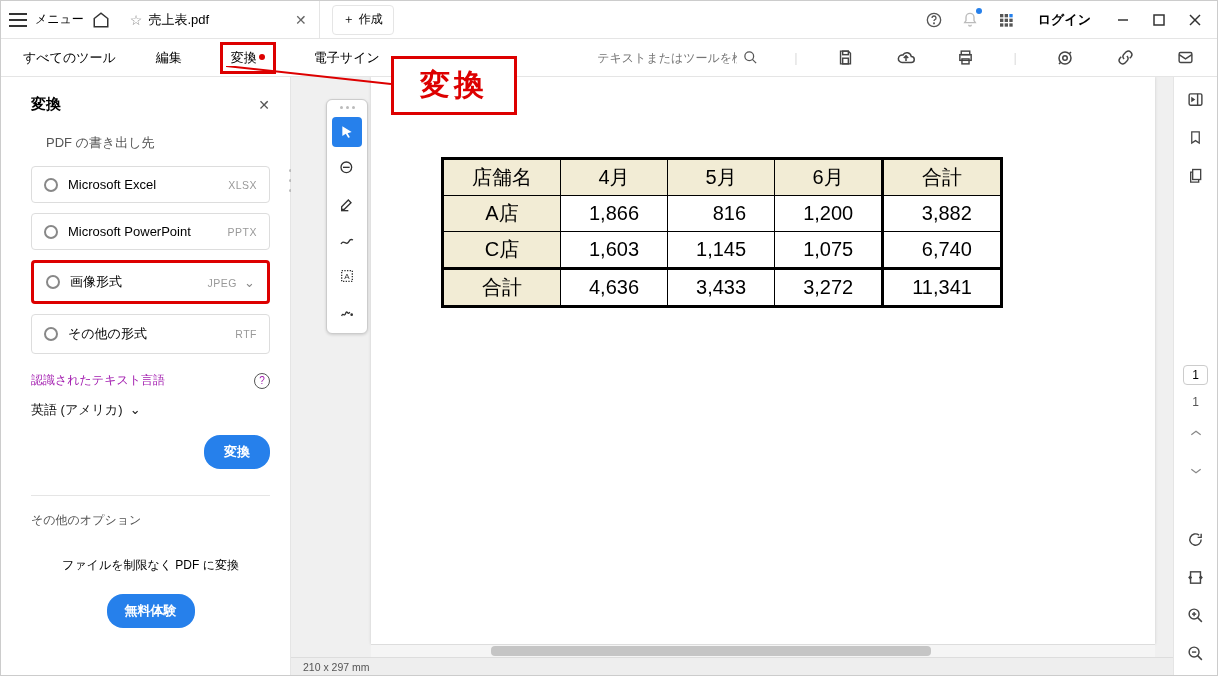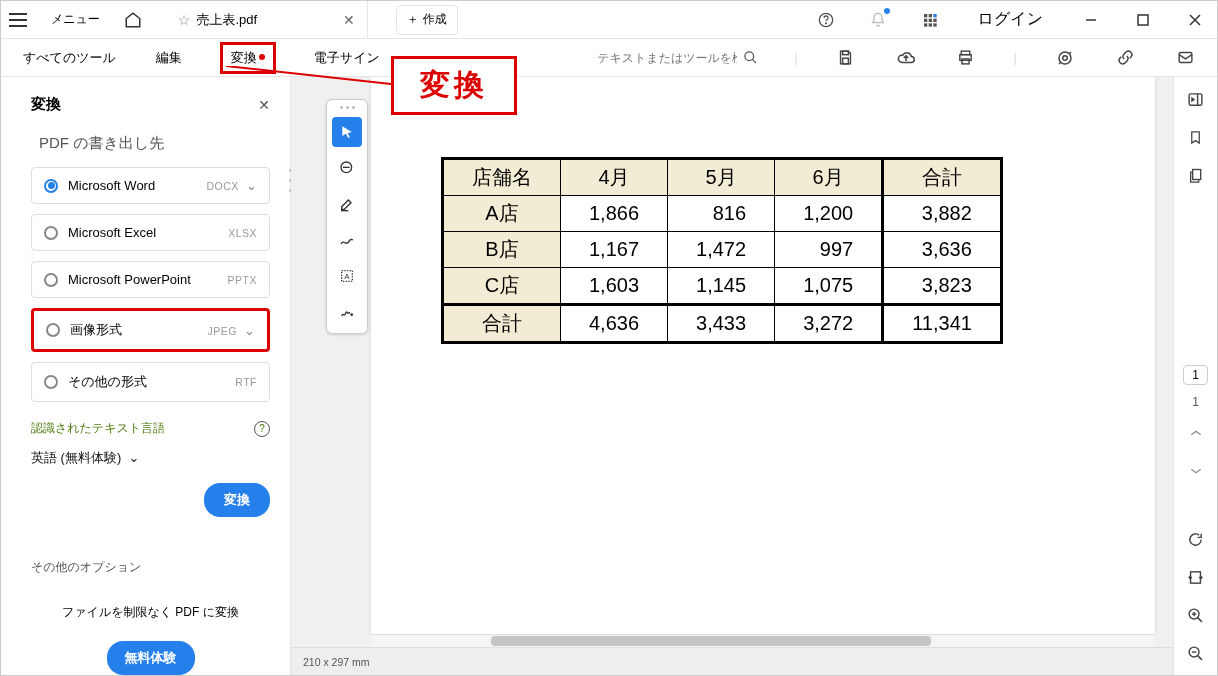--- a/index.html
+++ b/index.html
@@ -1,31 +1,31 @@
 <!DOCTYPE html>
 <html><head>
 <meta charset="utf-8">
 <style>
 * { margin:0; padding:0; box-sizing:border-box; font-family: "Segoe UI", Meiryo, sans-serif; }
 body { width:1218px; height:676px; background:#f5f5f5; overflow:hidden; }
 .app { width:1218px; height:676px; background:#fff; border:1px solid #ccc; display:flex; flex-direction:column; position:relative; }
 
 
-.titlebar { height:38px; display:flex; align-items:center; border-bottom:1px solid #e5e5e5; padding:0 8px; gap:24px; }
+.titlebar { height:38px; display:flex; align-items:center; border-bottom:1px solid #e5e5e5; padding:0 8px; gap:8px; }
 .hamburger { width:18px; height:14px; display:flex; flex-direction:column; justify-content:space-between; cursor:pointer; }
 .hamburger span { height:2px; background:#333; }
 .menu-label { font-size:12px; cursor:pointer; }
 .home-ic { width:18px; height:18px; cursor:pointer; display:flex; align-items:center; justify-content:center; }
 .tab { display:flex; align-items:center; height:38px; padding:0 12px; border-right:1px solid #e5e5e5; gap:6px; font-size:13px; }
 .tab .star { color:#888; font-size:14px; }
 .tab .x { color:#666; margin-left:80px; cursor:pointer; font-size:14px; }
 .newtab { display:flex; align-items:center; height:30px; padding:0 10px; border:1px solid #e5e5e5; border-radius:4px; gap:4px; font-size:12px; cursor:pointer; margin-left:4px; }
 .spacer { flex:1; }
 .win-ic { width:28px; height:28px; display:flex; align-items:center; justify-content:center; color:#555; cursor:pointer; font-size:15px; }
-.login-btn { font-size:16px; padding:4px 10px; cursor:pointer; }
+.login-btn { font-size:13px; padding:4px 10px; cursor:pointer;font-weight:bold; }
 .bell-badge { position:relative; }
 .bell-badge::after { content:''; position:absolute; top:2px; right:2px; width:6px; height:6px; background:#2680eb; border-radius:50%; }
 
 
 .toolbar { height:38px; display:flex; align-items:center; border-bottom:1px solid #e5e5e5; padding:0 20px; gap:36px; font-size:13px; }
 .toolbar-item { cursor:pointer; padding:4px 2px; }
 .toolbar-item.hl { border:3px solid #d00; padding:4px 8px; position:relative; }
 .hl-dot { width:6px; height:6px; background:#d00; border-radius:50%; display:inline-block; margin-left:2px; position:relative; top:-2px; }
 .search-wrap { display:flex; align-items:center; gap:6px; color:#666; }
 .search-wrap input { border:none; font-size:12px; width:140px; text-align:right; outline:none; }
@@ -35,29 +35,29 @@
 .callout { position:absolute; left:390px; top:55px; border:3px solid #d00; background:#fff; color:#d00; font-size:30px; font-weight:bold; padding:6px 26px; z-index:10; letter-spacing:4px; }
 .callout-line { position:absolute; left:225px; top:65px; width:165px; height:30px; z-index:9; }
 
 
 .main { flex:1; display:flex; overflow:hidden; }
 
 
 .leftpanel { width:290px; border-right:1px solid #e5e5e5; padding:18px 20px 10px 30px; display:flex; flex-direction:column; gap:10px; position:relative; }
 .lp-head { display:flex; justify-content:space-between; align-items:center; font-weight:bold; font-size:15px; margin-bottom:4px; }
 .lp-close { cursor:pointer; color:#555; font-size:14px; font-weight:normal; }
-.lp-sub { font-size:15px; color:#555; margin:6px 8px 4px; }
+.lp-sub { font-size:13px; color:#555; margin:6px 15px 4px; }
 .opt { border:1px solid #ddd; border-radius:4px; padding:10px 12px; display:flex; align-items:center; gap:10px; font-size:13px; cursor:pointer; justify-content:space-between; }
 .opt-left { display:flex; align-items:center; gap:10px; }
 .radio { width:14px; height:14px; border:2px solid #888; border-radius:50%; display:inline-block; }
 .radio.sel { border-color:#2680eb; display:flex; align-items:center; justify-content:center; }
 .radio.sel::after { content:''; width:7px; height:7px; background:#2680eb; border-radius:50%; }
 .opt-ext { font-size:10.5px; color:#999; letter-spacing:0.5px; }
 .opt.hl { border:3px solid #d00; }
-.lang-row { display:flex; justify-content:space-between; align-items:center; font-size:12px; color:#4d7c0f; margin-top:8px; }
+.lang-row { display:flex; justify-content:space-between; align-items:center; font-size:12px; color:#a21caf; margin-top:8px; }
 .help-ic { width:16px; height:16px; border:1.5px solid #555; border-radius:50%; display:flex; align-items:center; justify-content:center; font-size:10px; }
 .lang-val { font-size:13px; color:#111; margin-top:2px; cursor:pointer; }
 .cvt-btn { background:#2680eb; color:#fff; border:none; border-radius:16px; padding:8px 20px; font-size:13px; align-self:flex-end; cursor:pointer; margin-top:6px; font-weight:bold; }
 .divider { height:1px; background:#e5e5e5; margin:16px 0 6px; }
 .other-opt { font-size:12px; color:#555; }
 .trial-txt { font-size:12px; text-align:center; margin-top:18px; }
 .trial-btn { background:#2680eb; color:#fff; border:none; border-radius:16px; padding:8px 18px; font-size:13px; cursor:pointer; margin:10px auto 4px; display:block; font-weight:bold; }
 .vgrip { position:absolute; right:-4px; top:88px; width:8px; height:30px; display:flex; flex-direction:column; align-items:center; justify-content:space-around; }
 .vgrip span { width:3px; height:3px; background:#bbb; border-radius:50%; }
 
@@ -70,21 +70,21 @@
 
 
 .docview { flex:1; background:#f0f0f0; position:relative; display:flex; flex-direction:column; }
 .page { background:#fff; margin:0 18px 0 80px; flex:1; box-shadow:0 0 3px rgba(0,0,0,0.15); position:relative; }
 .tbl { position:absolute; left:70px; top:80px; border:3px solid #000; border-collapse:collapse; font-family: "MS Mincho", serif; }
 .tbl th, .tbl td { border:1px solid #000; padding:4px 28px; font-size:20px; min-width:80px; text-align:right; }
 .tbl th { background:#f2ecd5; text-align:center; font-weight:normal; }
 .tbl .rowhdr { text-align:center; }
 .tbl tr.tot-row td, .tbl tr.tot-row th { border-top:3px solid #000; }
 .tbl td.tot-col, .tbl th.tot-col { border-left:3px solid #000; }
-.statusbar { height:28px; background:#eee; border-top:1px solid #ddd; display:flex; align-items:center; padding-left:12px; font-size:10.5px; color:#555; }
+.statusbar { height:18px; background:#eee; border-top:1px solid #ddd; display:flex; align-items:center; padding-left:12px; font-size:10.5px; color:#555; }
 .hscroll { height:13px; background:#f5f5f5; border-top:1px solid #ddd; position:relative; margin:0 18px 0 80px; }
 .hscroll .thumb { position:absolute; left:120px; top:1px; width:440px; height:10px; background:#c5c5c5; border-radius:4px; }
 
 
 .rightbar { width:44px; border-left:1px solid #e5e5e5; display:flex; flex-direction:column; align-items:center; padding:8px 0; gap:10px; }
 .rb-ic { width:28px; height:28px; display:flex; align-items:center; justify-content:center; color:#444; cursor:pointer; font-size:16px; }
 .rb-gap { flex:1; }
 .page-ind { border:1px solid #ccc; border-radius:4px; padding:2px 8px; font-size:12px; }
 .page-cnt { font-size:12px; color:#555; }
 
@@ -229,27 +229,20 @@
 
     <div class="leftpanel">
       <div class="lp-head">
         <span>変換</span>
         <span class="lp-close">✕</span>
       </div>
       <div class="lp-sub">PDF の書き出し先</div>
 
       <div class="opt">
         <span class="opt-left">
-            <span class="radio sel"></span>
-            <span>Microsoft Word</span>
-          </span>
-        <span><span class="opt-ext">DOCX</span>&nbsp;&nbsp;<span style="color:#888">⌄</span></span>
-      </div>
-      <div class="opt">
-        <span class="opt-left">
             <span class="radio"></span>
             <span>Microsoft Excel</span>
           </span>
         <span class="opt-ext">XLSX</span>
       </div>
       <div class="opt">
         <span class="opt-left">
             <span class="radio"></span>
             <span>Microsoft PowerPoint</span>
           </span>
@@ -268,21 +261,21 @@
             <span>その他の形式</span>
           </span>
         <span class="opt-ext">RTF</span>
       </div>
 
       <div class="lang-row">
         <span>認識されたテキスト言語</span>
         <span class="help-ic">?</span>
       </div>
       <div class="lang-val">
-        <span>英語 (無料体験)</span>&nbsp;&nbsp;<span>⌄</span>
+        <span>英語 (アメリカ)</span>&nbsp;&nbsp;<span>⌄</span>
       </div>
       <button class="cvt-btn">変換</button>
 
       <div class="divider"></div>
       <div class="other-opt">その他のオプション</div>
       <div class="trial-txt">ファイルを制限なく PDF に変換</div>
       <button class="trial-btn">無料体験</button>
 
       <div class="vgrip">
           <span></span>
@@ -345,32 +338,25 @@
             <th class="tot-col">合計</th>
           </tr>
           <tr>
             <th class="rowhdr">A店</th>
             <td>1,866</td>
             <td>816</td>
             <td>1,200</td>
             <td class="tot-col">3,882</td>
           </tr>
           <tr>
-            <th class="rowhdr">B店</th>
-            <td>1,167</td>
-            <td>1,472</td>
-            <td>997</td>
-            <td class="tot-col">3,636</td>
-          </tr>
-          <tr>
             <th class="rowhdr">C店</th>
             <td>1,603</td>
             <td>1,145</td>
             <td>1,075</td>
-            <td class="tot-col">3,823</td>
+            <td class="tot-col">6,740</td>
           </tr>
           <tr class="tot-row">
             <th class="rowhdr">合計</th>
             <td>4,636</td>
             <td>3,433</td>
             <td>3,272</td>
             <td class="tot-col">11,341</td>
           </tr>
         </tbody>
           </table>

